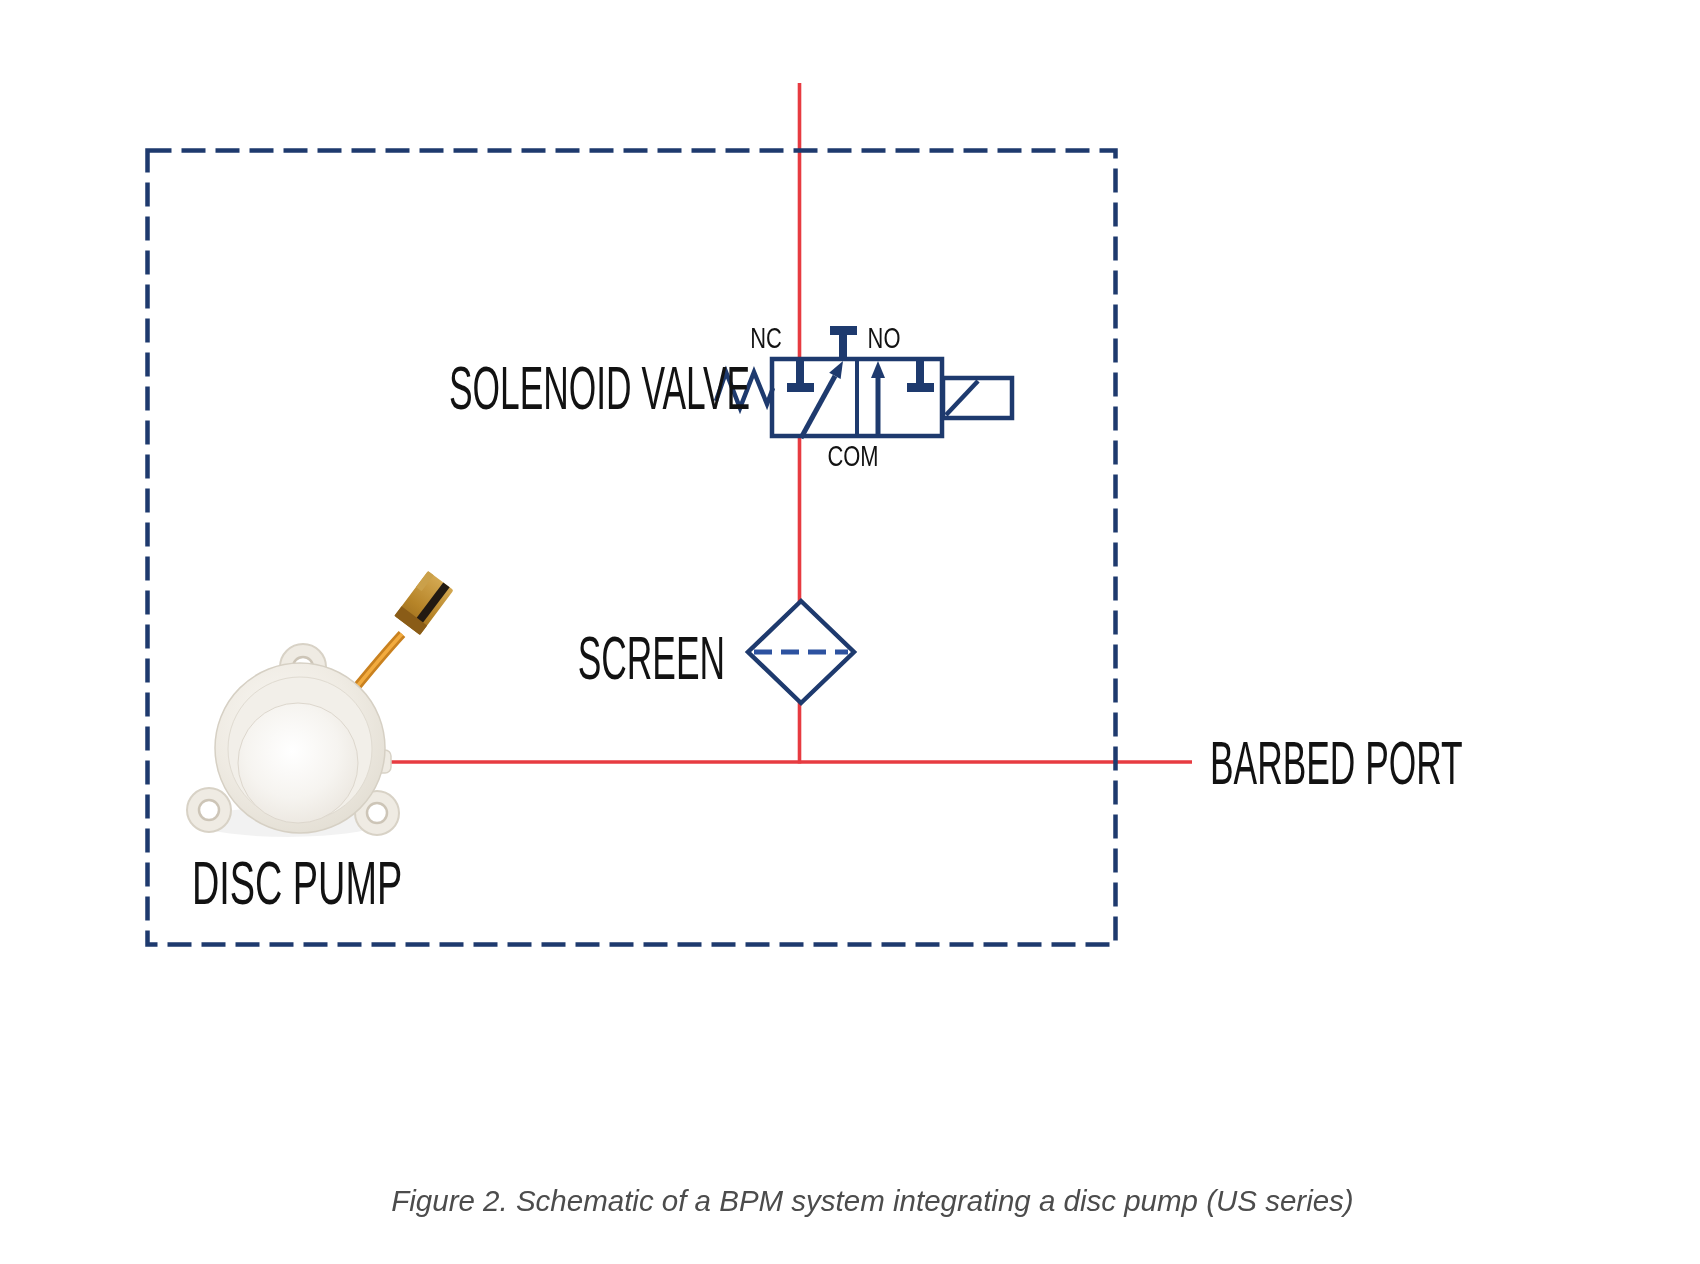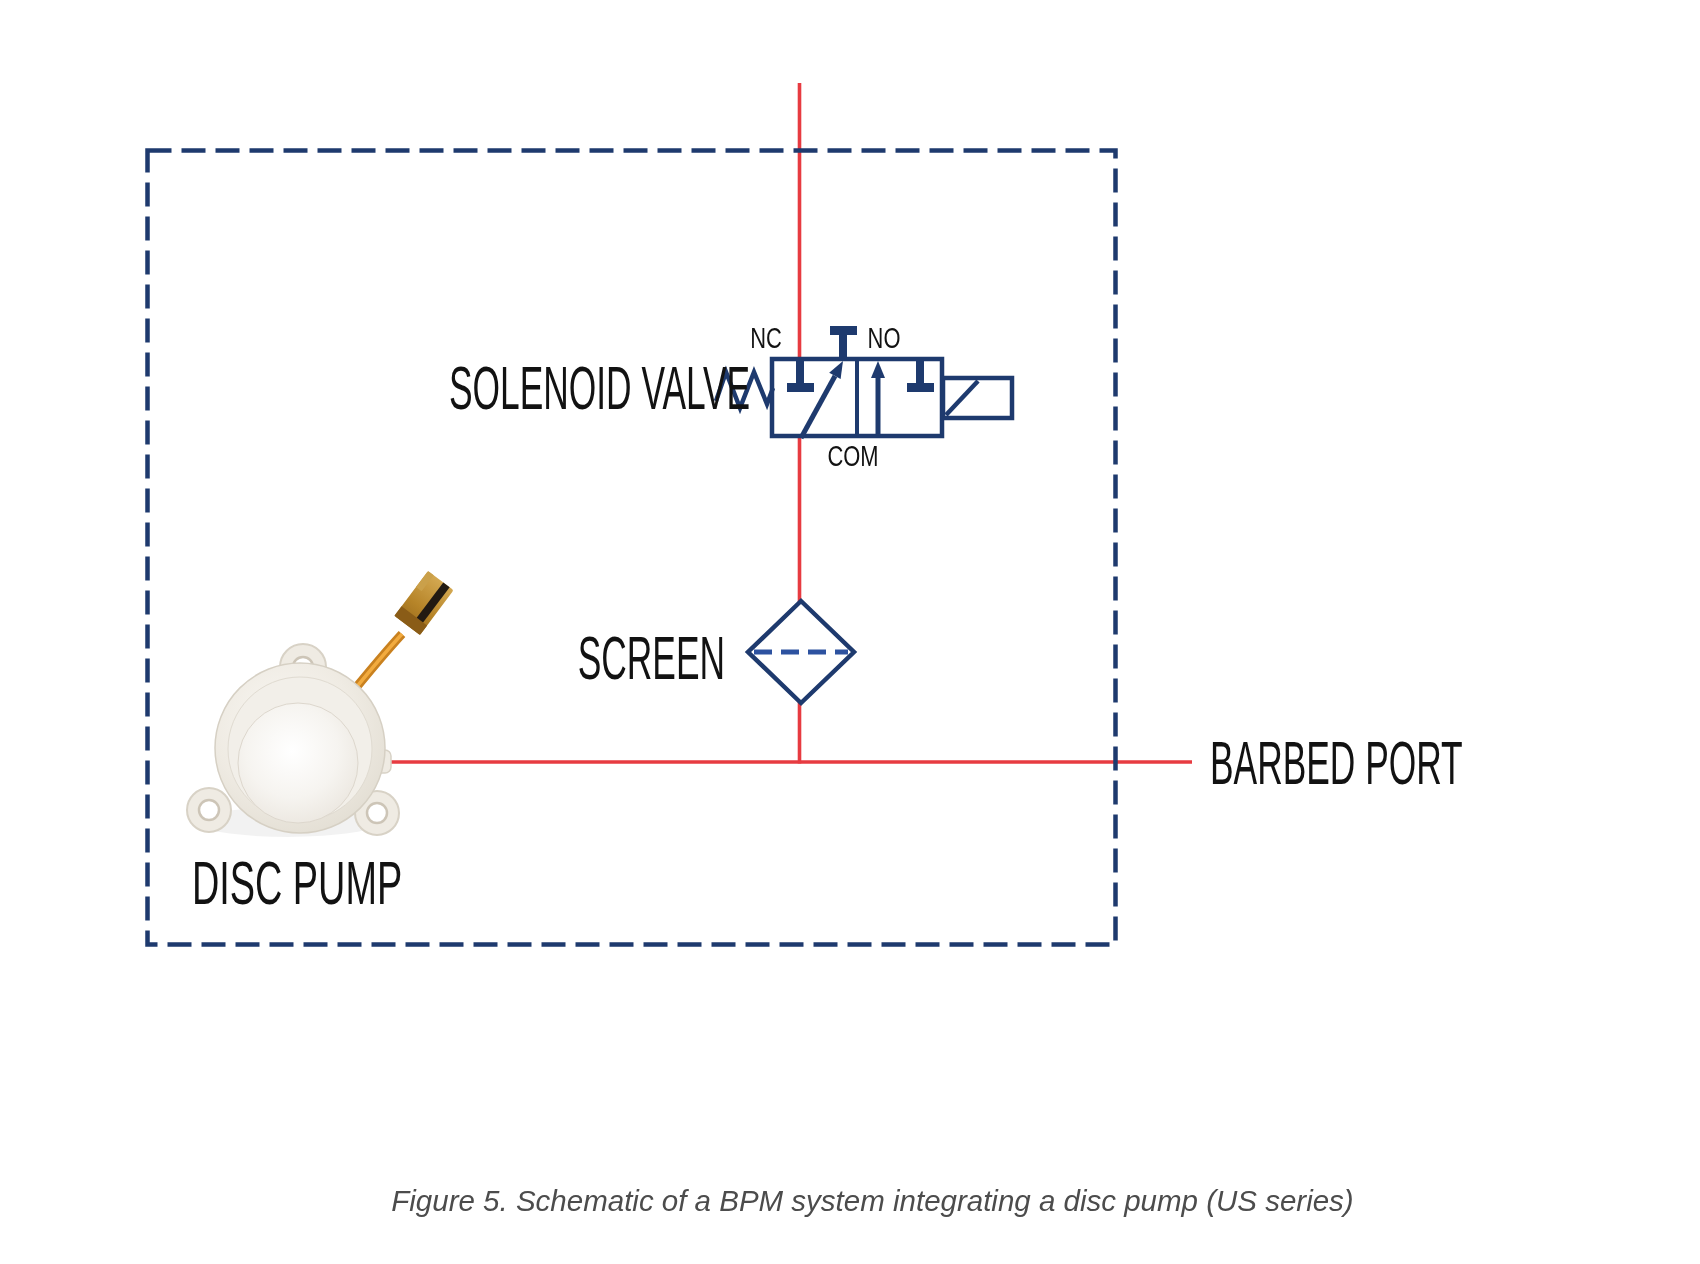--- a/index.html
+++ b/index.html
@@ -118,15 +118,15 @@
   <div class="lbl lbl-big left-anchor" style="left:192px;top:852px;width:400px;transform:scaleX(0.61);">DISC PUMP</div>
 
   <div class="lbl lbl-big left-anchor" style="left:1210px;top:732px;width:400px;transform:scaleX(0.57);">BARBED PORT</div>
 
   <div class="lbl lbl-small center-anchor" style="left:726px;top:323px;width:80px;transform:scaleX(0.73);">NC</div>
 
   <div class="lbl lbl-small center-anchor" style="left:844px;top:323px;width:80px;transform:scaleX(0.73);">NO</div>
 
   <div class="lbl lbl-small center-anchor" style="left:803px;top:441px;width:100px;transform:scaleX(0.73);">COM</div>
 
-  <div id="caption">Figure 5. Schematic of a BPM system integrating a disc pump (US series)</div>
+  <div id="caption">Figure 2. Schematic of a BPM system integrating a disc pump (US series)</div>
 
 </div>
 
 </body></html>

